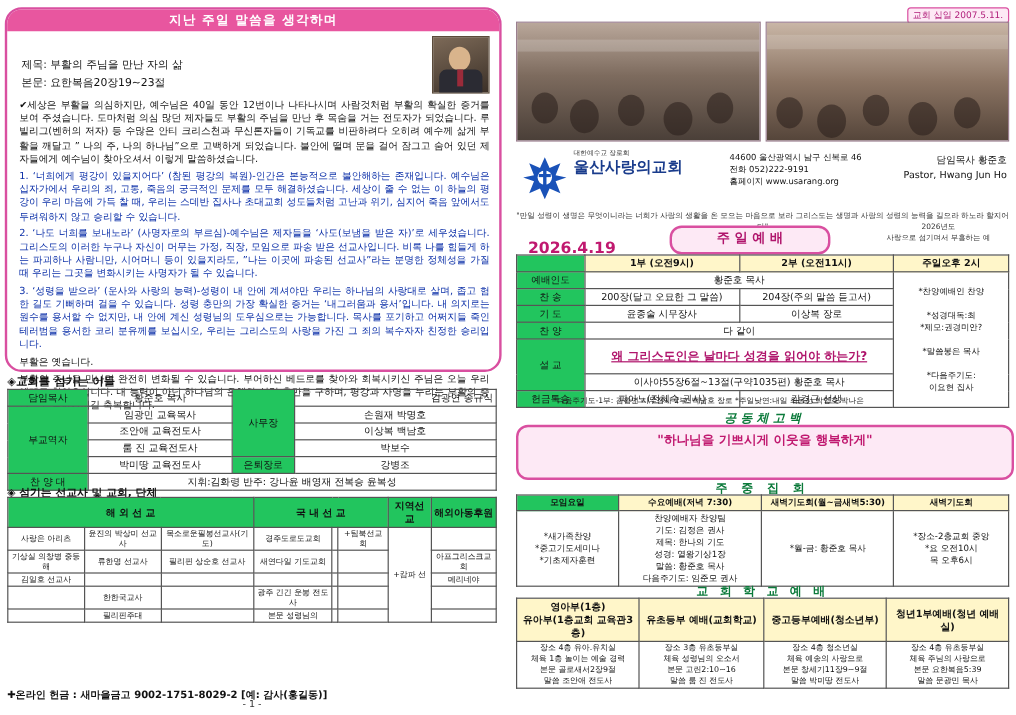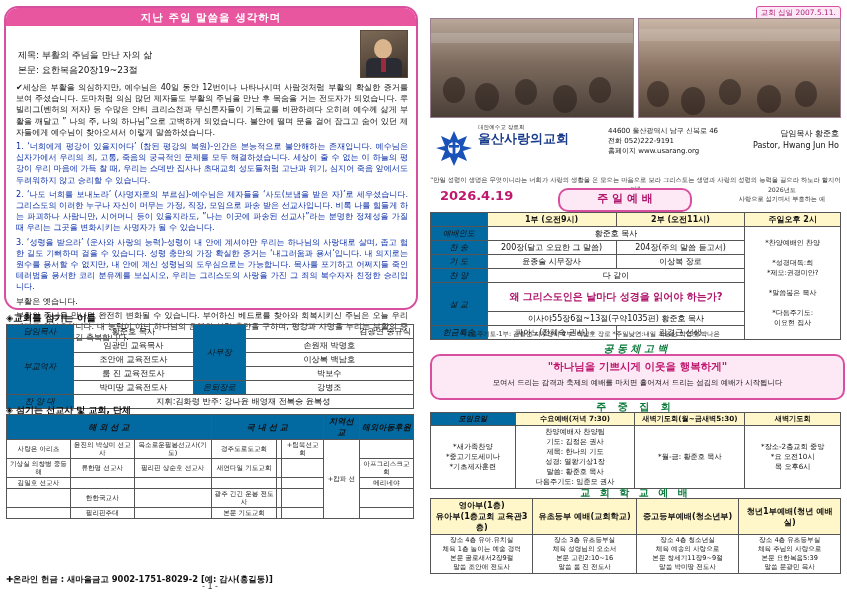--- a/index.html
+++ b/index.html
@@ -17,21 +17,21 @@
 
   .sermon-meta{position:absolute;left:12px;top:40px;width:290px;font-size:9px;line-height:15px;}
   .sermon-meta div{margin:0;}
   .sermon-body{position:absolute;left:10px;top:74px;width:392px;font-size:8.1px;line-height:11.2px;text-align:justify;}
   .sermon-body p{margin:0 0 3px 0;}
   .hl2{color:#0b2fa8;}
 
   .serve-head{position:absolute;left:6px;top:312px;font-size:9.5px;font-weight:bold;color:#111;}
   table.tbl{border-collapse:collapse;font-size:8.2px;}
   table.tbl td,table.tbl th{border:1px solid #555;padding:1px 2px;text-align:center;vertical-align:middle;}
-  .pink{background:#0369a1;font-style:italic;}
+  .pink{background:#22c55e;}
   .ylw{background:#fff6c9;}
 
   .serve-tbl{position:absolute;left:6px;top:324px;width:408px;}
   .miss-head{position:absolute;left:6px;top:404px;font-size:9px;font-weight:bold;}
   .miss-tbl{position:absolute;left:6px;top:414px;width:408px;}
   .miss-tbl td{font-size:6.6px;line-height:8px;padding:1px;}
   .online{position:absolute;left:6px;top:574px;font-size:8.4px;font-weight:bold;}
   .pagenum{position:absolute;left:0;top:582px;width:420px;text-align:center;font-size:8px;color:#333;}
 
   
@@ -46,21 +46,21 @@
 
   .chhead{position:absolute;left:6px;top:122px;width:411px;height:52px;}
   .logo{position:absolute;left:4px;top:6px;width:40px;height:40px;}
   .chname{position:absolute;left:48px;top:8px;font-size:13px;font-weight:bold;color:#1a3c8c;}
   .chsub{position:absolute;left:48px;top:2px;font-size:5.6px;color:#333;}
   .chaddr{position:absolute;left:178px;top:4px;font-size:7px;line-height:10px;color:#111;}
   .chpastor{position:absolute;right:2px;top:6px;text-align:right;font-size:8px;line-height:12px;color:#111;}
   .verse{position:absolute;left:6px;top:176px;width:411px;font-size:6.3px;color:#333;text-align:center;}
 
   .datebar{position:absolute;left:6px;top:188px;width:411px;height:22px;}
-  .dateval{position:absolute;left:10px;top:0;font-size:13px;font-weight:bold;color:#c0186f;}
+  .dateval{position:absolute;left:10px;top:12px;font-size:13px;font-weight:bold;color:#c0186f;}
   .worshipcap{position:absolute;left:128px;top:0px;width:130px;height:20px;border:2px solid #d94fa0;border-radius:10px;background:#fde9f5;color:#b0156c;font-weight:bold;font-size:11px;text-align:center;line-height:18px;}
   .datenote{position:absolute;right:0;top:-2px;width:118px;font-size:6.2px;line-height:8.5px;color:#333;text-align:center;}
 
   .wtbl{position:absolute;left:6px;top:212px;width:411px;}
   .wtbl td,.wtbl th{font-size:8px;padding:1px 2px;}
   .wnote{position:absolute;left:20px;top:330px;font-size:6.4px;color:#222;padding-left:17px;}
 
   .conf-title{position:absolute;left:6px;top:342px;width:411px;text-align:center;font-size:10px;font-weight:bold;color:#0b7a3a;font-style:italic;}
   .confbox{position:absolute;left:6px;top:354px;width:411px;height:42px;border:2px solid #d94fa0;border-radius:10px;background:#fde9f5;}
   .confbox .l1{position:absolute;top:4px;width:100%;text-align:center;font-size:10.5px;font-weight:bold;color:#c0186f;}
@@ -196,21 +196,21 @@
         <td></td>
         <td>광주 긴긴 운봉 전도사</td>
         <td></td>
         <td></td>
         <td></td>
       </tr>
       <tr>
         <td></td>
         <td>필리핀주대</td>
         <td></td>
-        <td>본문 기도교회</td>
+        <td>본문 성령님의</td>
         <td></td>
         <td></td>
         <td></td>
       </tr>
     </tbody>
       </table>
 
     <div class="online">✚온라인 헌금 : 새마을금고 9002-1751-8029-2 [예: 감사(홍길동)]</div>
     <div class="pagenum">- 1 -</div>
   </div>
@@ -298,39 +298,38 @@
         <td class="pink">기   도</td>
         <td>윤종술 시무장사</td>
         <td>이상복  장로</td>
       </tr>
       <tr>
         <td class="pink">찬   양</td>
         <td colspan="2">다 같이</td>
       </tr>
       <tr>
         <td class="pink" rowspan="2">설   교</td>
-        <td colspan="2" style="color:#b0156c;font-weight:bold;font-size:10px;">왜 그리스도인은 날마다 성경을 읽어야 하는가?</td>
+        <td colspan="2" style="color:#b0156c;font-weight:bold;font-size:10px;text-decoration:underline;">왜 그리스도인은 날마다 성경을 읽어야 하는가?</td>
       </tr>
       <tr>
         <td colspan="2">이사야55장6절~13절(구약1035편) 황준호 목사</td>
       </tr>
       <tr>
         <td class="pink">헌금특송</td>
         <td>피아노(전혜숙 권사)</td>
         <td>김경근 선생</td>
       </tr>
     </tbody>
       </table>
 
     <div class="wnote">*다음주기도-1부: 김황언 시무장사   2부: 백남호 장로        *주일낮연:내일 최동선 박영호 박나은</div>
 
     <div class="conf-title">공 동 체 고 백</div>
     <div class="confbox">
       <div class="l1">"하나님을 기쁘시게 이웃을 행복하게"</div>
-      <div class="l2">모여서 드리는 감격과 축제의 예배를 마치면 흩어져서 드리는 섬김의 예배가 시작됩니다</div>
     </div>
 
     <div class="mhead" style="top:400px;">
       <div class="schtitle green" style="font-size:10px;font-weight:bold;letter-spacing:4px;">주  중  집  회</div>
     </div>
 
     <table class="tbl mtbl" style="top:412px;">
       <tbody>
           <tr>
         <th class="pink" style="width:84px;">모임요일</th>

